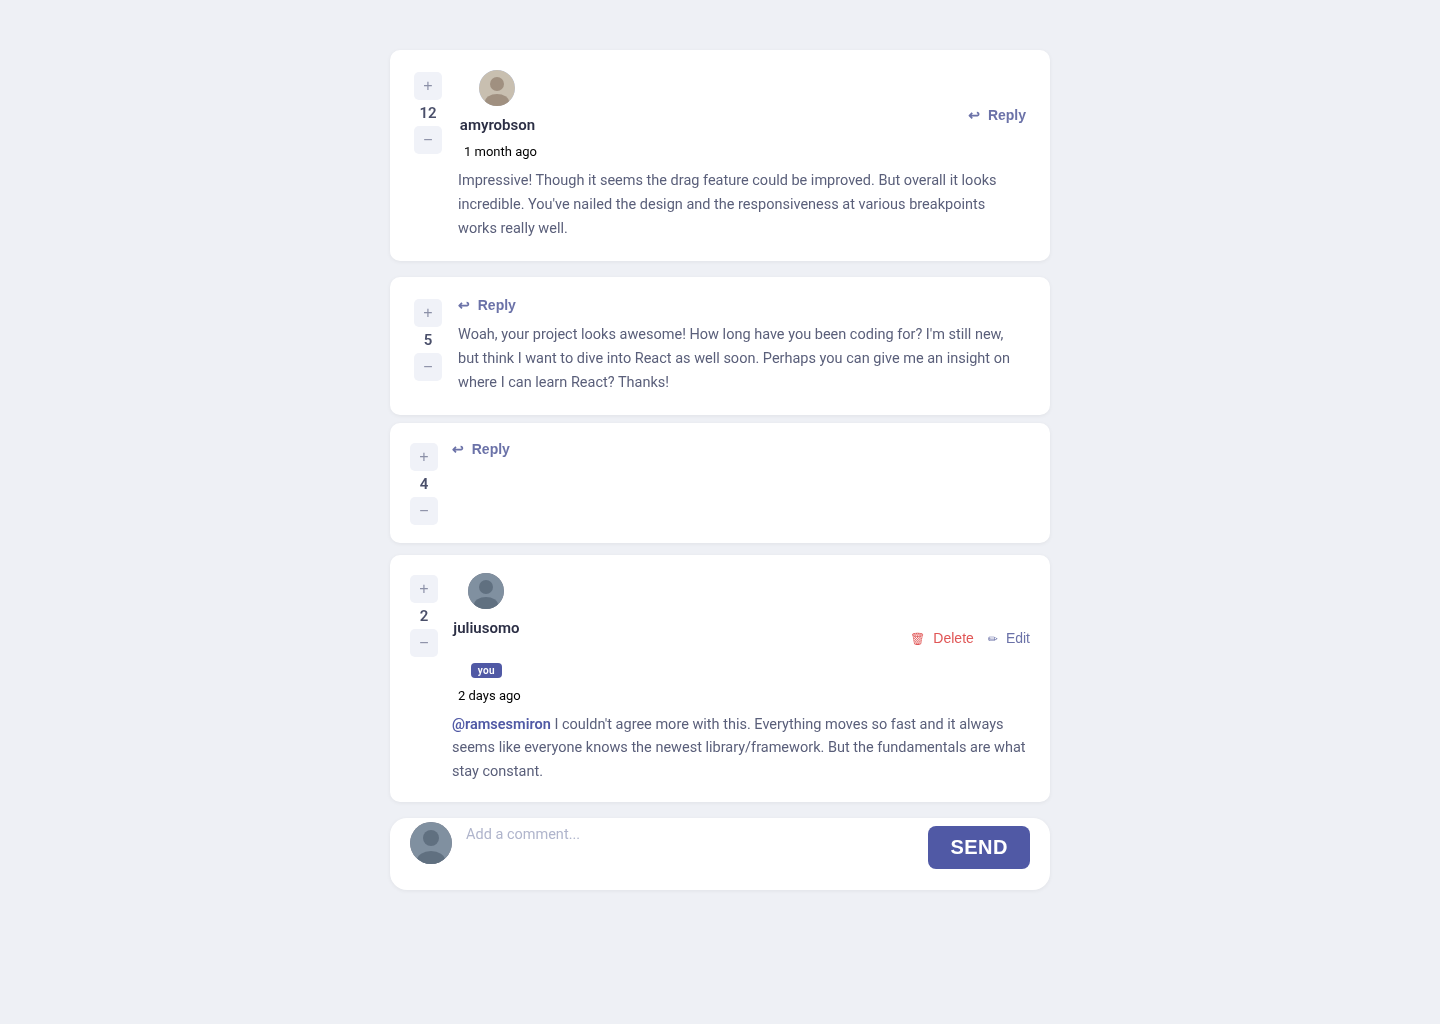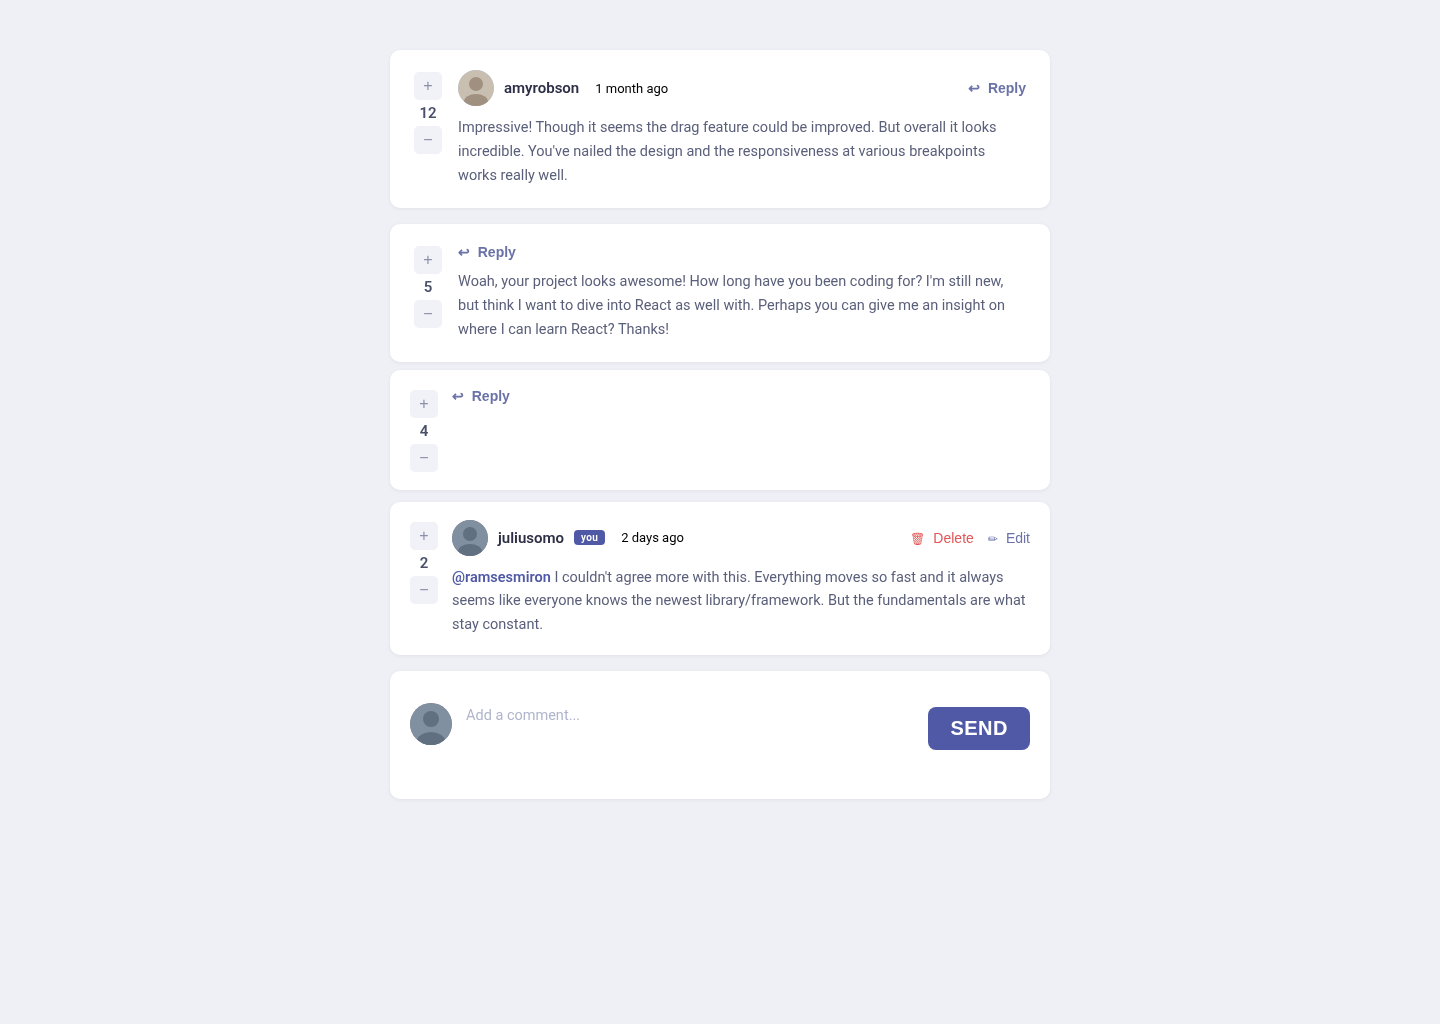--- a/index.html
+++ b/index.html
@@ -70,20 +70,21 @@
       display: flex;
       align-items: center;
       justify-content: space-between;
       margin-bottom: 10px;
     }
 
     .comment-author-info {
       display: flex;
       align-items: center;
       gap: 10px;
+      flex-direction: column;
     }
 
     .avatar {
       width: 36px;
       height: 36px;
       border-radius: 50%;
       overflow: hidden;
       flex-shrink: 0;
       background: #c0c8e0;
     }
@@ -101,20 +102,21 @@
     }
 
     .you-badge {
       background: #5059a5;
       color: #fff;
       font-size: 10px;
       font-weight: 600;
       padding: 2px 7px;
       border-radius: 4px;
       letter-spacing: 0.3px;
+      margin-top: 16px;
     }
 
     .comment-time {
       font-size: 13px;
       color: #000000;
       margin-left: 6px;
     }
 
     .comment-actions {
       display: flex;
@@ -181,22 +183,22 @@
       border-radius: 10px;
       padding: 18px 20px;
       box-shadow: 0 1px 4px rgba(0,0,0,0.06);
       display: flex;
       gap: 14px;
     }
 
     
     .comment-input-card {
       background: #fff;
-      border-radius: 10px;
-      padding: 32px 20px;
+      border-radius: 17px;
+      padding: 4px 20px;
       box-shadow: 0 1px 4px rgba(0,0,0,0.06);
       display: flex;
       align-items: flex-start;
       gap: 14px;
     }
 
     .comment-input-wrapper {
       flex: 1;
     }
 
@@ -282,21 +284,21 @@
         <span class="vote-count">5</span>
         <button class="vote-btn">−</button>
       </div>
       <div class="comment-body">
         <div class="comment-header">
           <button class="reply-btn">
             <span class="icon-reply"></span>
             <span>Reply</span>
           </button>
         </div>
-        <p class="comment-text">Woah, your project looks awesome! How long have you been coding for? I'm still new, but think I want to dive into React as well with. Perhaps you can give me an insight on where I can learn React? Thanks!</p>
+        <p class="comment-text">Woah, your project looks awesome! How long have you been coding for? I'm still new, but think I want to dive into React as well soon. Perhaps you can give me an insight on where I can learn React? Thanks!</p>
       </div>
     </div>
 
     <div class="nested-comments">
 
       <div class="nested-card">
         <div class="vote-section">
           <button class="vote-btn">+</button>
           <span class="vote-count">4</span>
           <button class="vote-btn">−</button>

